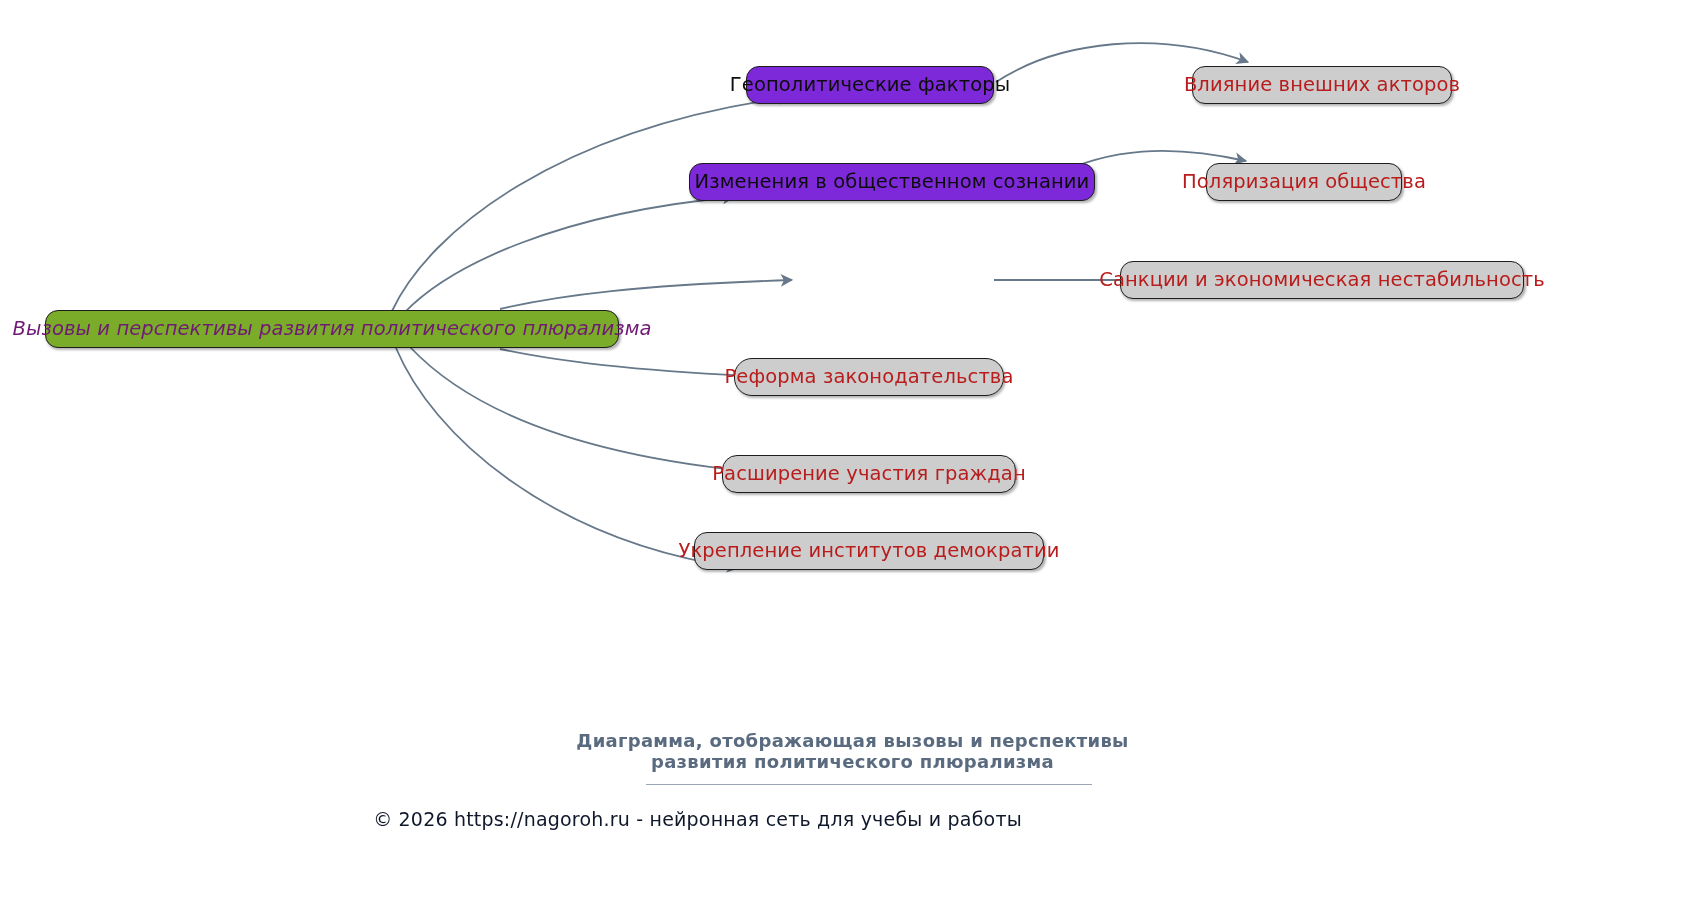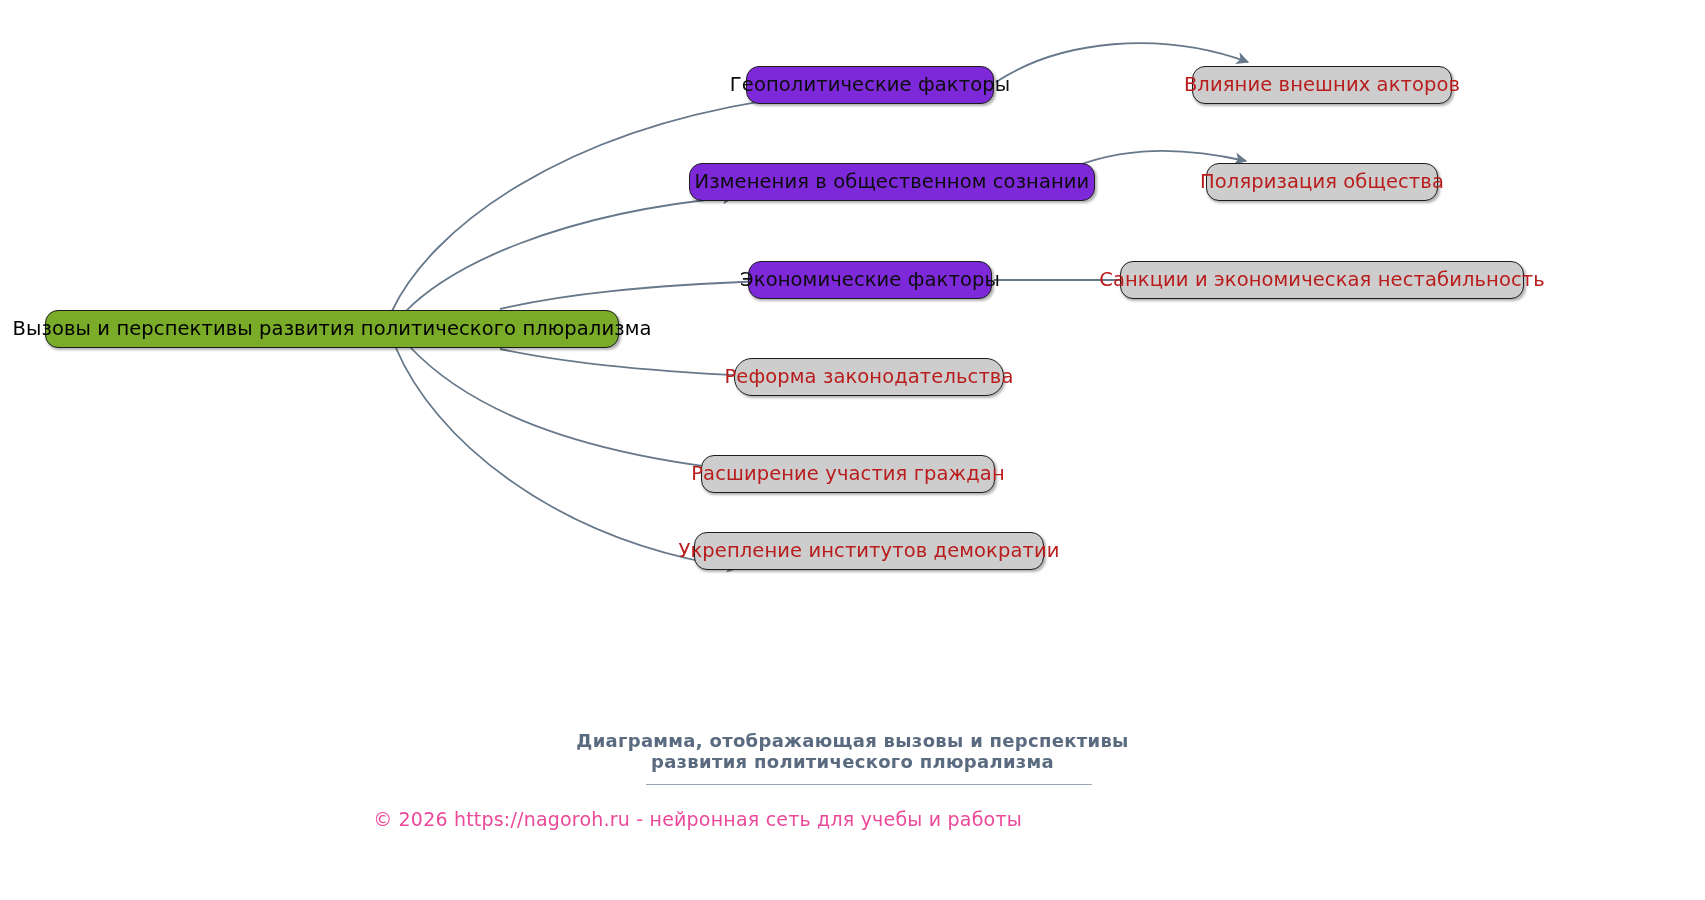--- a/index.html
+++ b/index.html
@@ -38,21 +38,22 @@
     border: 1.4px solid #1d1d1d;
     font-size: 19.5px;
     line-height: 1;
     color: #111111;
     white-space: nowrap;
     letter-spacing: 0.1px;
     box-shadow: 1.5px 2px 2.5px rgba(0,0,0,0.30);
   }
   .node.root {
     background: #7aac2a;
-    color: #000000;
+    color: #701a75;
+    font-style: italic;
   }
   .node.branch {
     background: #7d29d9;
     color: #0d0d0d;
   }
   .node.leaf {
     background: #cdcdcd;
     color: #b91c1c;
   }
   .caption {
@@ -69,21 +70,21 @@
   .caption-line {
     position: absolute;
     height: 1px;
     background: #9aa6b4;
   }
   .footer {
     position: absolute;
     left: 0;
     width: 1395px;
     text-align: center;
-    color: #ec4899;
+    color: #0f172a;
     font-size: 19px;
     letter-spacing: 0.2px;
   }
 </style>
 </head>
 <body>
 
 <div id="canvas">
 
   <svg class="edges" viewBox="0 0 1705 900" xmlns="http://www.w3.org/2000/svg">
@@ -110,41 +111,38 @@
   </div>
 
   <div class="node branch" style="left:746px; top:66px; width:248px; height:38px;">
     <span>Геополитические факторы</span>
   </div>
 
   <div class="node branch" style="left:689px; top:163px; width:406px; height:38px;">
     <span>Изменения в общественном сознании</span>
   </div>
 
-  <div class="node branch" style="left:748px; top:261px; width:244px; height:38px;">
-    <span>Экономические факторы</span>
-  </div>
 
   <div class="node leaf" style="left:734px; top:358px; width:270px; height:38px;border-radius:18px;">
     <span>Реформа законодательства</span>
   </div>
 
-  <div class="node leaf" style="left:701px; top:455px; width:294px; height:38px;">
+  <div class="node leaf" style="left:722px; top:455px; width:294px; height:38px;border-radius:15px;">
     <span>Расширение участия граждан</span>
   </div>
 
   <div class="node leaf" style="left:694px; top:532px; width:350px; height:38px;">
     <span>Укрепление институтов демократии</span>
   </div>
 
   <div class="node leaf" style="left:1192px; top:66px; width:260px; height:38px;">
     <span>Влияние внешних акторов</span>
   </div>
 
-  <div class="node leaf" style="left:1206px; top:163px; width:232px; height:38px;">
+  <div class="node leaf" style="left:1206px; top:163px; width:196px; height:38px;">
     <span>Поляризация общества</span>
   </div>
 
   <div class="node leaf" style="left:1120px; top:261px; width:404px; height:38px;align-items:center;">
     <span>Санкции и экономическая нестабильность</span>
   </div>
 
   <div class="caption" style="top:730px;">
     <span>Диаграмма, отображающая вызовы и перспективы</span>
   </div>

